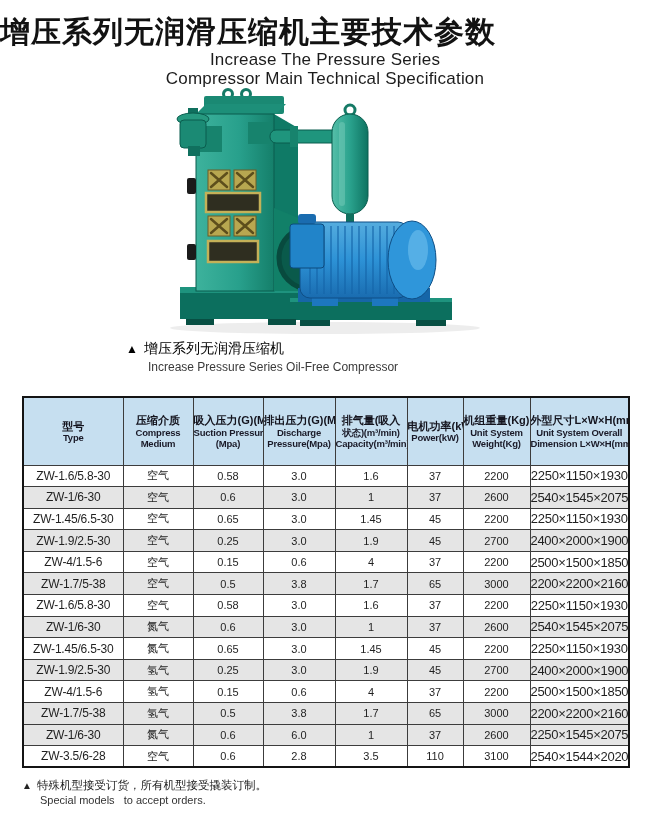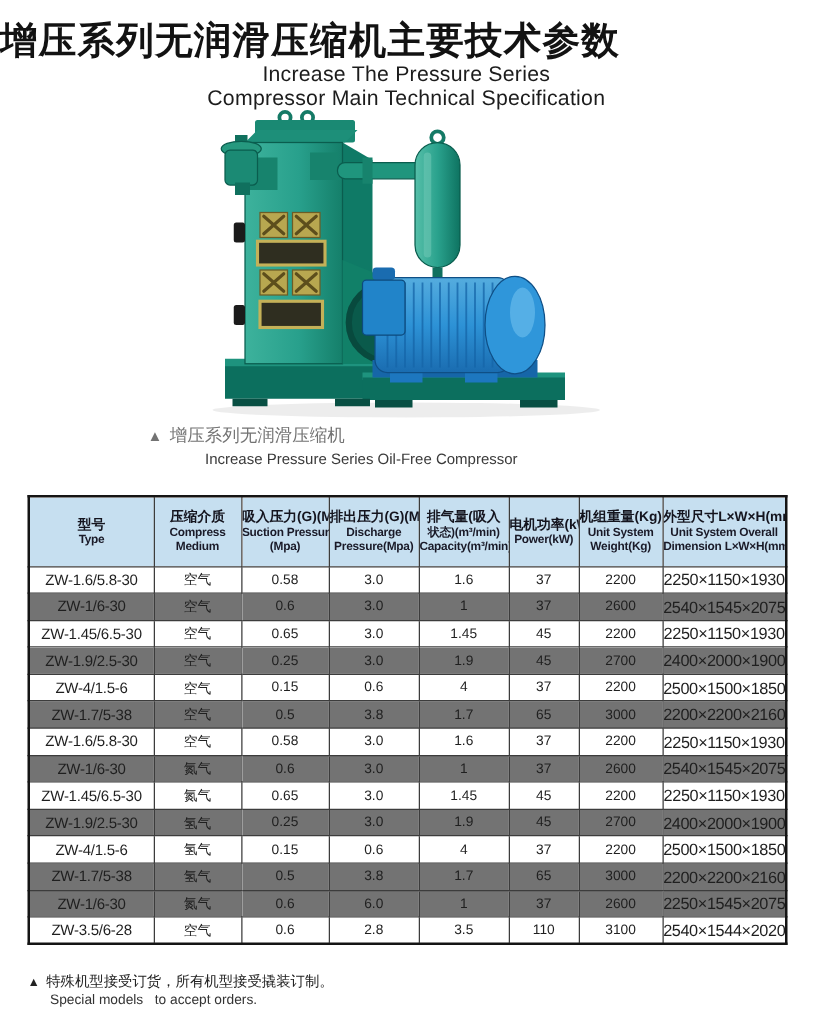--- a/index.html
+++ b/index.html
@@ -15,39 +15,39 @@
   .subtitle-en {
     position:absolute; left:0; width:100%; text-align:center;
     font-size:17px; font-weight:500; color:#1c1c1c; letter-spacing:.2px;
   }
   .sub1 { top:50px; }
   .sub2 { top:69px; }
 
   .figure-wrap { position:absolute; left:140px; top:86px; width:378px; height:252px; }
 
   .caption-zh {
-    position:absolute; left:118px; top:340px; font-size:14px; color:#737373;
+    position:absolute; left:126px; top:340px; font-size:14px; color:#000000;
   }
   .caption-zh .tri { font-size:12px; margin-right:6px; }
   .caption-en {
-    position:absolute; left:148px; top:360px; font-size:12px; color:#3a3a3a;margin-left:16px;
+    position:absolute; left:148px; top:360px; font-size:12px; color:#3a3a3a;
   }
 
   table.spec {
     position:absolute; left:22px; top:396px; width:606px;
     border-collapse:collapse; table-layout:fixed;
     border:2px solid #141414;
   }
   table.spec th, table.spec td {
     border:1px solid #3c3c3c; text-align:center; vertical-align:middle;
     overflow:hidden; white-space:nowrap;
   }
-  table.spec thead tr { height:56px; background:#c6dff0; }
+  table.spec thead tr { height:68px; background:#c6dff0; }
   table.spec tbody tr { height:21.6px; background:#ffffff; }
-  table.spec tbody tr.alt { background:#737373; }
+  table.spec tbody tr.alt { background:#e5e5e5; }
   table.spec td { font-size:11px; color:#1f1f1f; }
   table.spec td:nth-child(1) { font-size:12px; letter-spacing:-.2px; }
   table.spec td:nth-child(8) { font-size:13px; letter-spacing:-.3px; }
   .h-zh { font-size:11px; color:#14141e; line-height:12.5px; }
   .h-en { font-size:9.5px; color:#1a1a28; line-height:11px; letter-spacing:-.2px; }
   th:nth-child(1){ width:100px; } th:nth-child(2){ width:70px; }
   th:nth-child(3){ width:70px; }  th:nth-child(4){ width:72px; }
   th:nth-child(5){ width:72px;margin-top:46px; }  th:nth-child(6){ width:56px; }
   th:nth-child(7){ width:67px; }  th:nth-child(8){ width:99px; }
 

